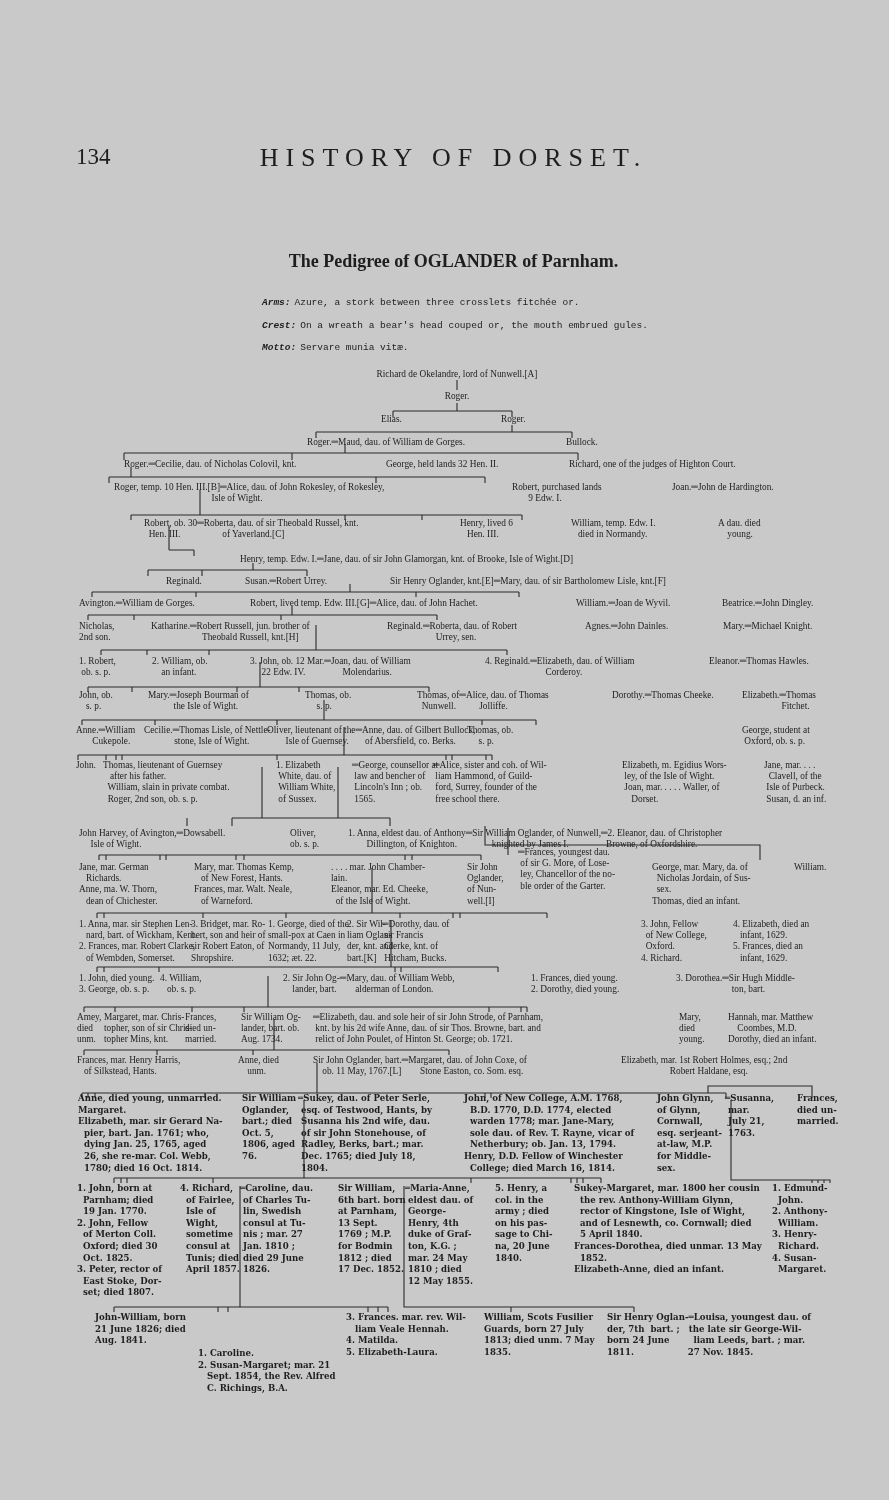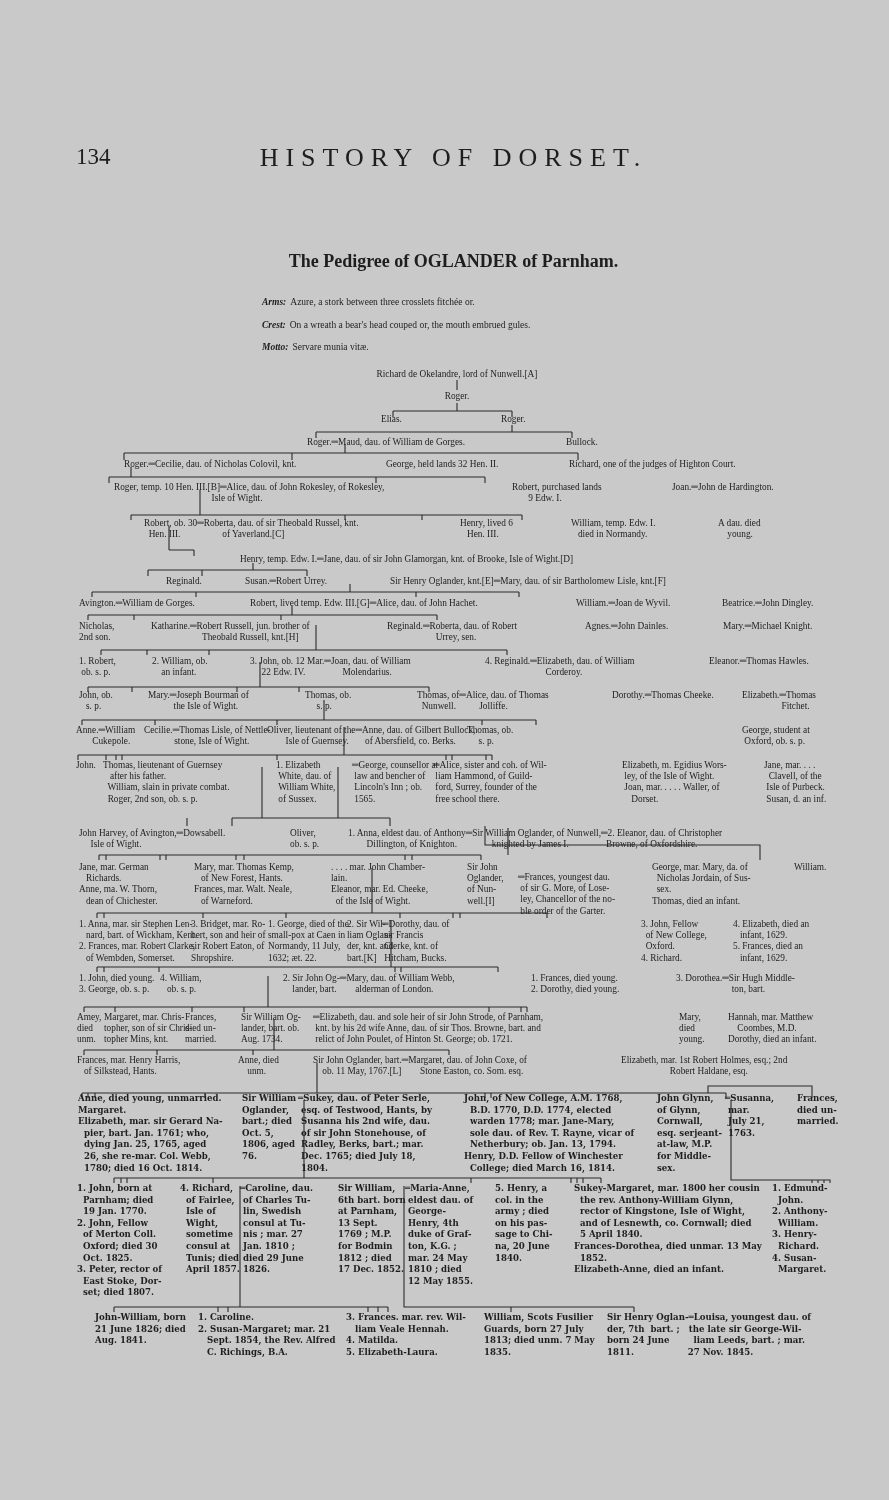--- a/index.html
+++ b/index.html
@@ -5,21 +5,21 @@
   html, body { margin: 0; padding: 0; }
   body {
     width: 889px; height: 1500px; position: relative; overflow: hidden;
     background: #c9c9c9;
     color: #1e1e1e;
     font-family: "DejaVu Serif", "Liberation Serif", serif;
   }
   .page-number { position: absolute; left: 76px; top: 144px; font-size: 23px; font-family: "Liberation Serif", serif; }
   .running-head { position: absolute; left: 0; width: 889px; top: 143px; text-align: center; font-size: 26px; letter-spacing: 7px; font-family: "Liberation Serif", serif; padding-left: 18px; box-sizing: border-box; }
   .pedigree-title { position: absolute; left: 0; width: 889px; top: 251px; text-align: center; font-size: 18px; font-weight: bold; font-family: "Liberation Serif", serif; padding-left: 18px; box-sizing: border-box; }
-  .blazon { position: absolute; left: 262px; font-size: 9.5px; font-family: Liberation Serif, serif; }
+  .blazon { position: absolute; left: 262px; font-size: 9.5px; font-family: Liberation Mono, monospace; }
   .blazon .lbl { font-weight: bold; font-style: italic; margin-right: 4px; }
   .n { position: absolute; font-size: 9.3px; line-height: 11.2px; font-family: "Liberation Serif", serif; white-space: pre; }
   .n.b { font-weight: bold; font-family: "DejaVu Serif", serif; font-size: 8.6px; line-height: 11.6px; }
   .c { text-align: center; }
   svg.tree { position: absolute; left: 0; top: 0; }
   svg.tree path { stroke: #2a2a2a; stroke-width: 1.1; fill: none; }
 </style>
 </head>
 <body>
 
@@ -170,21 +170,21 @@
 Frances, mar. Walt. Neale,
    of Warneford.</div>
 <div class="n" style="left:331px;top:862px">. . . . mar. John Chamber-
 lain.
 Eleanor, mar. Ed. Cheeke,
   of the Isle of Wight.</div>
 <div class="n" style="left:467px;top:862px">Sir John
 Oglander,
 of Nun-
 well.[I]</div>
-<div class="n" style="left:518px;top:872px">═Frances, youngest dau.
+<div class="n" style="left:518px;top:847px">═Frances, youngest dau.
  of sir G. More, of Lose-
  ley, Chancellor of the no-
  ble order of the Garter.</div>
 <div class="n" style="left:652px;top:862px">George, mar. Mary, da. of
   Nicholas Jordain, of Sus-
   sex.
 Thomas, died an infant.</div>
 <div class="n" style="left:794px;top:862px">William.</div>
 <div class="n" style="left:79px;top:919px">1. Anna, mar. sir Stephen Len-
    nard, bart. of Wickham, Kent.
@@ -356,21 +356,21 @@
   John.
 2. Anthony-
   William.
 3. Henry-
   Richard.
 4. Susan-
   Margaret.</div>
 <div class="n b" style="left:95px;top:1312px">John-William, born
 21 June 1826; died
 Aug. 1841.</div>
-<div class="n b" style="left:198px;top:1312px">1. Caroline.
+<div class="n b" style="left:198px;top:1348px">1. Caroline.
 2. Susan-Margaret; mar. 21
    Sept. 1854, the Rev. Alfred
    C. Richings, B.A.</div>
 <div class="n b" style="left:346px;top:1312px">3. Frances. mar. rev. Wil-
    liam Veale Hennah.
 4. Matilda.
 5. Elizabeth-Laura.</div>
 <div class="n b" style="left:484px;top:1312px">William, Scots Fusilier
 Guards, born 27 July
 1813; died unm. 7 May

